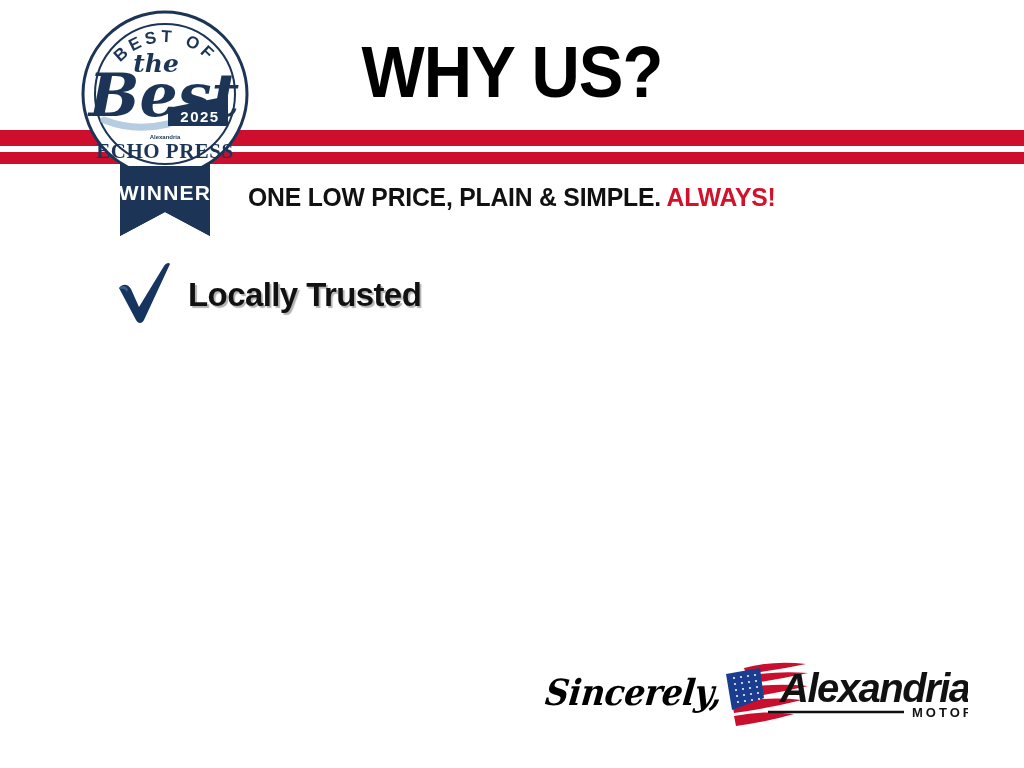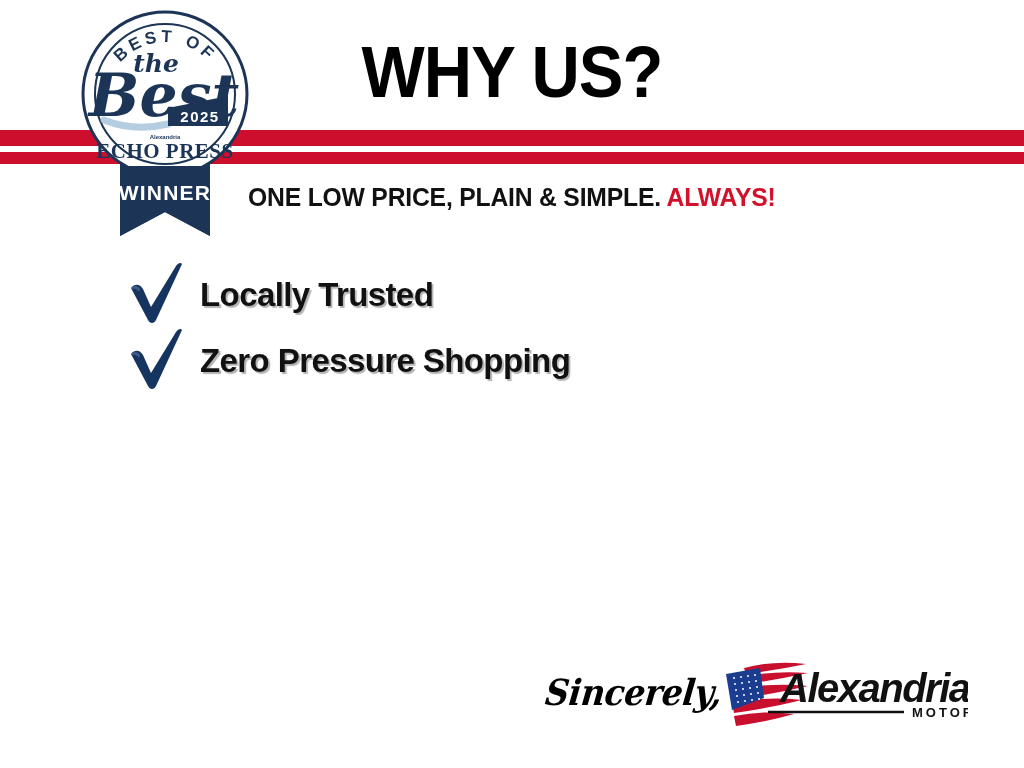--- a/index.html
+++ b/index.html
@@ -64,21 +64,21 @@
     left: 60px;
     top: 8px;
     width: 210px;
     height: 232px;
   }
   .badge svg { display: block; }
 
   
   .benefits {
     position: absolute;
-    left: 120px;
+    left: 108px;
     top: 262px;
     width: 900px;
   }
   .benefit-row {
     position: relative;
     height: 66px;
   }
   .check-icon {
     position: absolute;
     left: 6px;
@@ -187,29 +187,20 @@
         <path d="M5 26 C9 21 14 22 17 27 L25 45 L50 4 C52 1 55 0 56 2 L30 58 C28 62 24 62 22 58 Z" fill="#163460"></path>
         <path d="M6 25 C9 23 12 24 14 27 L13 30 C11 27 9 26 6 27 Z" fill="#3A5E88"></path>
       </svg>
     </span>
     <span class="benefit-label">Locally Trusted</span>
   </div>
 
 
 
 
-  <div class="benefit-row">
-    <span class="check-icon">
-      <svg width="62" height="64" viewBox="0 0 62 64" xmlns="http://www.w3.org/2000/svg">
-        <path d="M5 26 C9 21 14 22 17 27 L25 45 L50 4 C52 1 55 0 56 2 L30 58 C28 62 24 62 22 58 Z" fill="#163460"></path>
-        <path d="M6 25 C9 23 12 24 14 27 L13 30 C11 27 9 26 6 27 Z" fill="#3A5E88"></path>
-      </svg>
-    </span>
-    <span class="benefit-label">Zero Pressure Shopping</span>
-  </div>
 
 
 </div>
 
 <div class="signoff">
   <div class="sincerely">Sincerely,</div>
 
   <div class="dealer-logo">
     <svg width="260" height="76" viewBox="0 0 260 76" xmlns="http://www.w3.org/2000/svg">
       <g>

